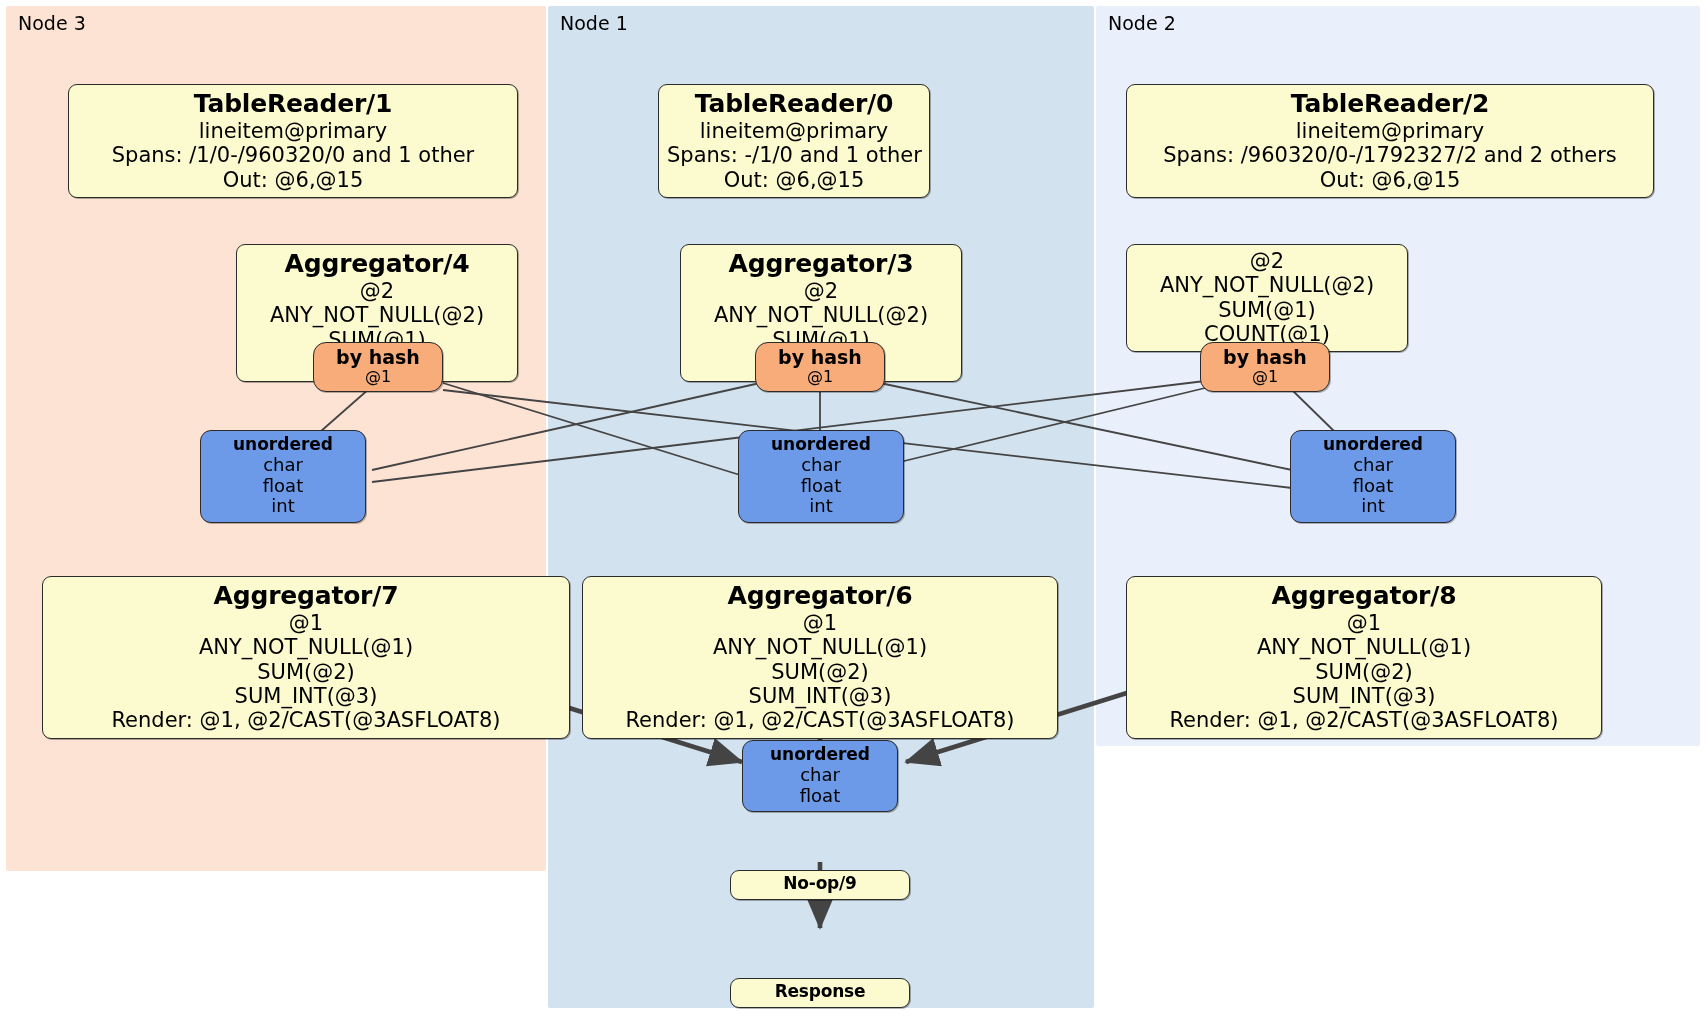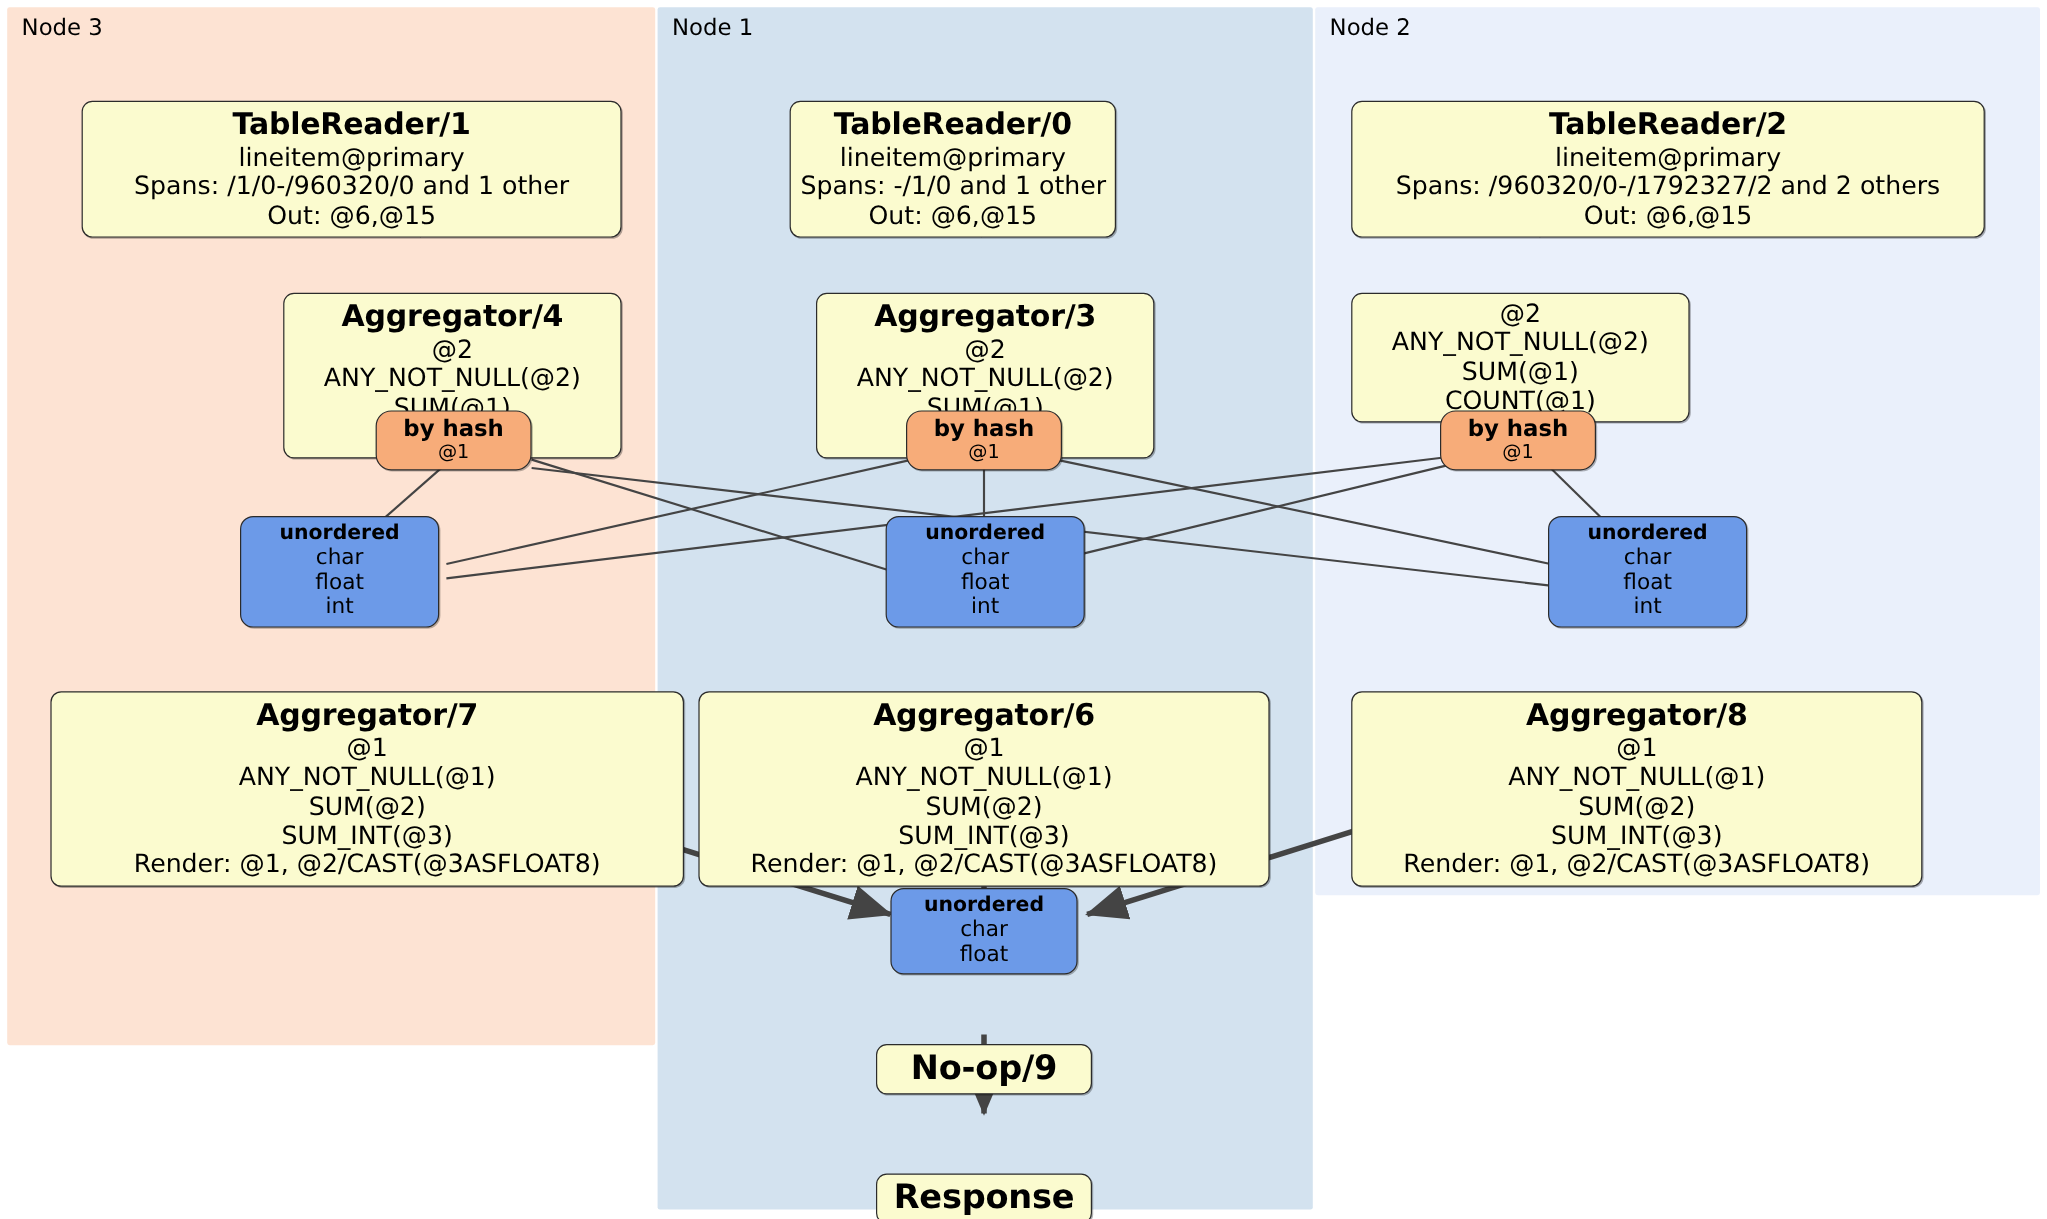--- a/index.html
+++ b/index.html
@@ -94,21 +94,21 @@
   .sync .title {
     display:block;
     font-weight: bold;
     font-size: 17px;
   }
   .sync .line {
     display:block;
     font-size: 18px;
   }
 
-  .small-proc .title { font-size: 28px; }
+  .small-proc .title { font-size: 17px; }
 
   
   .layer-proc   { z-index: 3; margin-top: 48px; }
   .layer-router { z-index: 5; }
   .layer-sync   { z-index: 4; }
   #edges        { z-index: 2; }
   .group        { z-index: 1; }
 </style>
 </head>
 <body>

